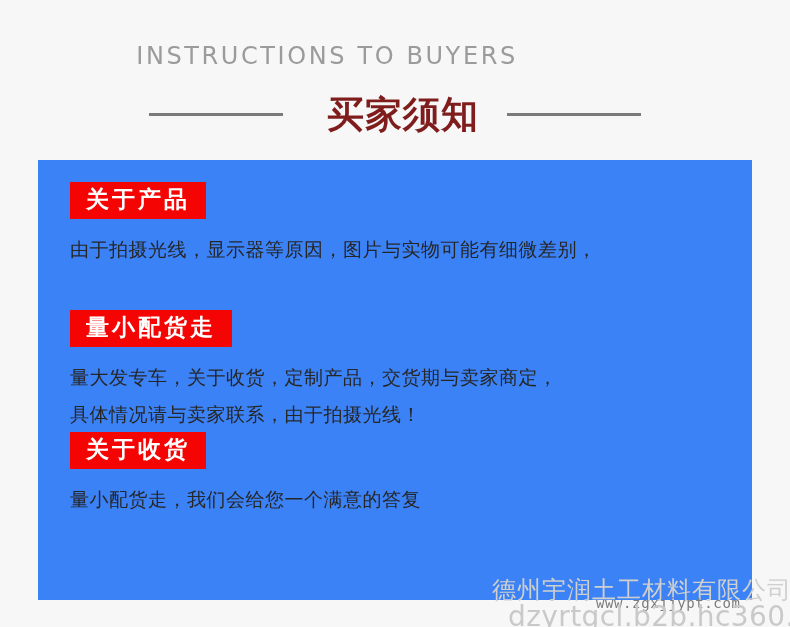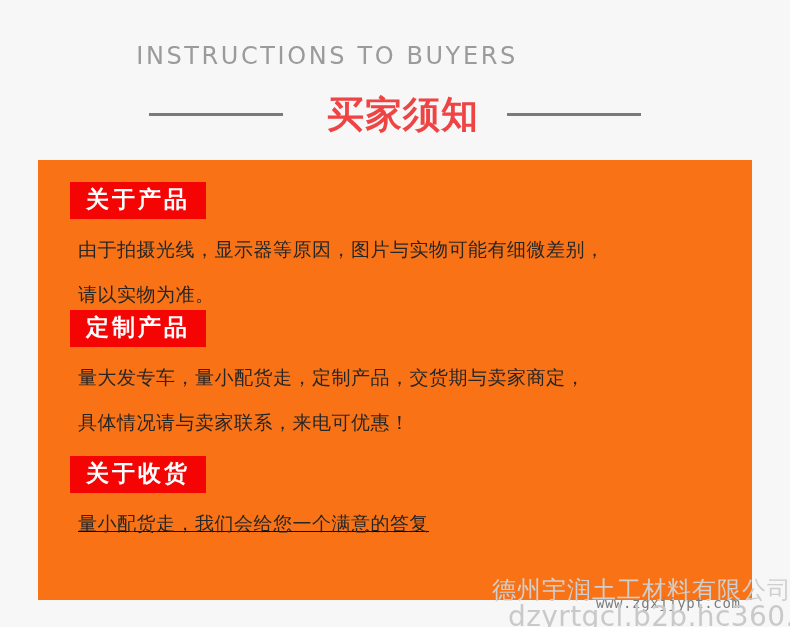--- a/index.html
+++ b/index.html
@@ -49,47 +49,47 @@
     width: 134px;
     height: 3px;
     background: #7a7a7a;
     flex: 0 0 auto;
   }
   .rule-left { margin-right: 28px; }
   .rule-right { margin-left: 28px; }
   .main-title {
     font-size: 37px;
     font-weight: bold;
-    color: #ef4444;
+    color: #7f1d1d;
     letter-spacing: 1px;
     line-height: 1;
     white-space: nowrap;
     flex: 0 0 auto;
     margin-left: 16px;
   }
 
   
   .panel {
     position: absolute;
     left: 38px;
     top: 160px;
     width: 714px;
     height: 440px;
-    background: #f97316;
+    background: #3b82f6;
     overflow: hidden;
   }
 
   .section {
     position: absolute;
     left: 32px;
     width: 660px;
   }
   .section-1 { top: 22px; }
   .section-2 { top: 150px; }
-  .section-3 { top: 296px; text-decoration: underline; }
+  .section-3 { top: 272px; }
 
   .badge {
     display: inline-block;
     background: #f50404;
     color: #ffffff;
     font-size: 23px;
     font-weight: bold;
     letter-spacing: 3px;
     padding: 5px 16px 6px 16px;
     line-height: 1.12;
@@ -99,21 +99,21 @@
   .body-text {
     margin-top: 12px;
     font-size: 19px;
     line-height: 37px;
     color: #262626;
     letter-spacing: 0.5px;
     width: 660px;
     font-weight: 400;
   }
   .body-text p {
-    margin: 8px;
+    margin: 0;
     white-space: nowrap;
   }
 
   
   .wm-company {
     position: absolute;
     left: 492px;
     top: 574px;
     font-size: 24px;
     color: #cfcfcf;
@@ -155,29 +155,28 @@
     <div class="rule rule-right"></div>
   </div>
 </div>
 
 <div class="panel">
 
   <div class="section section-1">
     <div class="badge">关于产品</div>
     <div class="body-text">
       <p>由于拍摄光线，显示器等原因，图片与实物可能有细微差别，</p>
-      <p>请以实物为准。</p>
     </div>
   </div>
 
   <div class="section section-2">
-    <div class="badge">定制产品</div>
+    <div class="badge">量小配货走</div>
     <div class="body-text">
-      <p>量大发专车，量小配货走，定制产品，交货期与卖家商定，</p>
-      <p>具体情况请与卖家联系，来电可优惠！</p>
+      <p>量大发专车，关于收货，定制产品，交货期与卖家商定，</p>
+      <p>具体情况请与卖家联系，由于拍摄光线！</p>
     </div>
   </div>
 
   <div class="section section-3">
     <div class="badge">关于收货</div>
     <div class="body-text">
       <p>量小配货走，我们会给您一个满意的答复</p>
     </div>
   </div>
 

